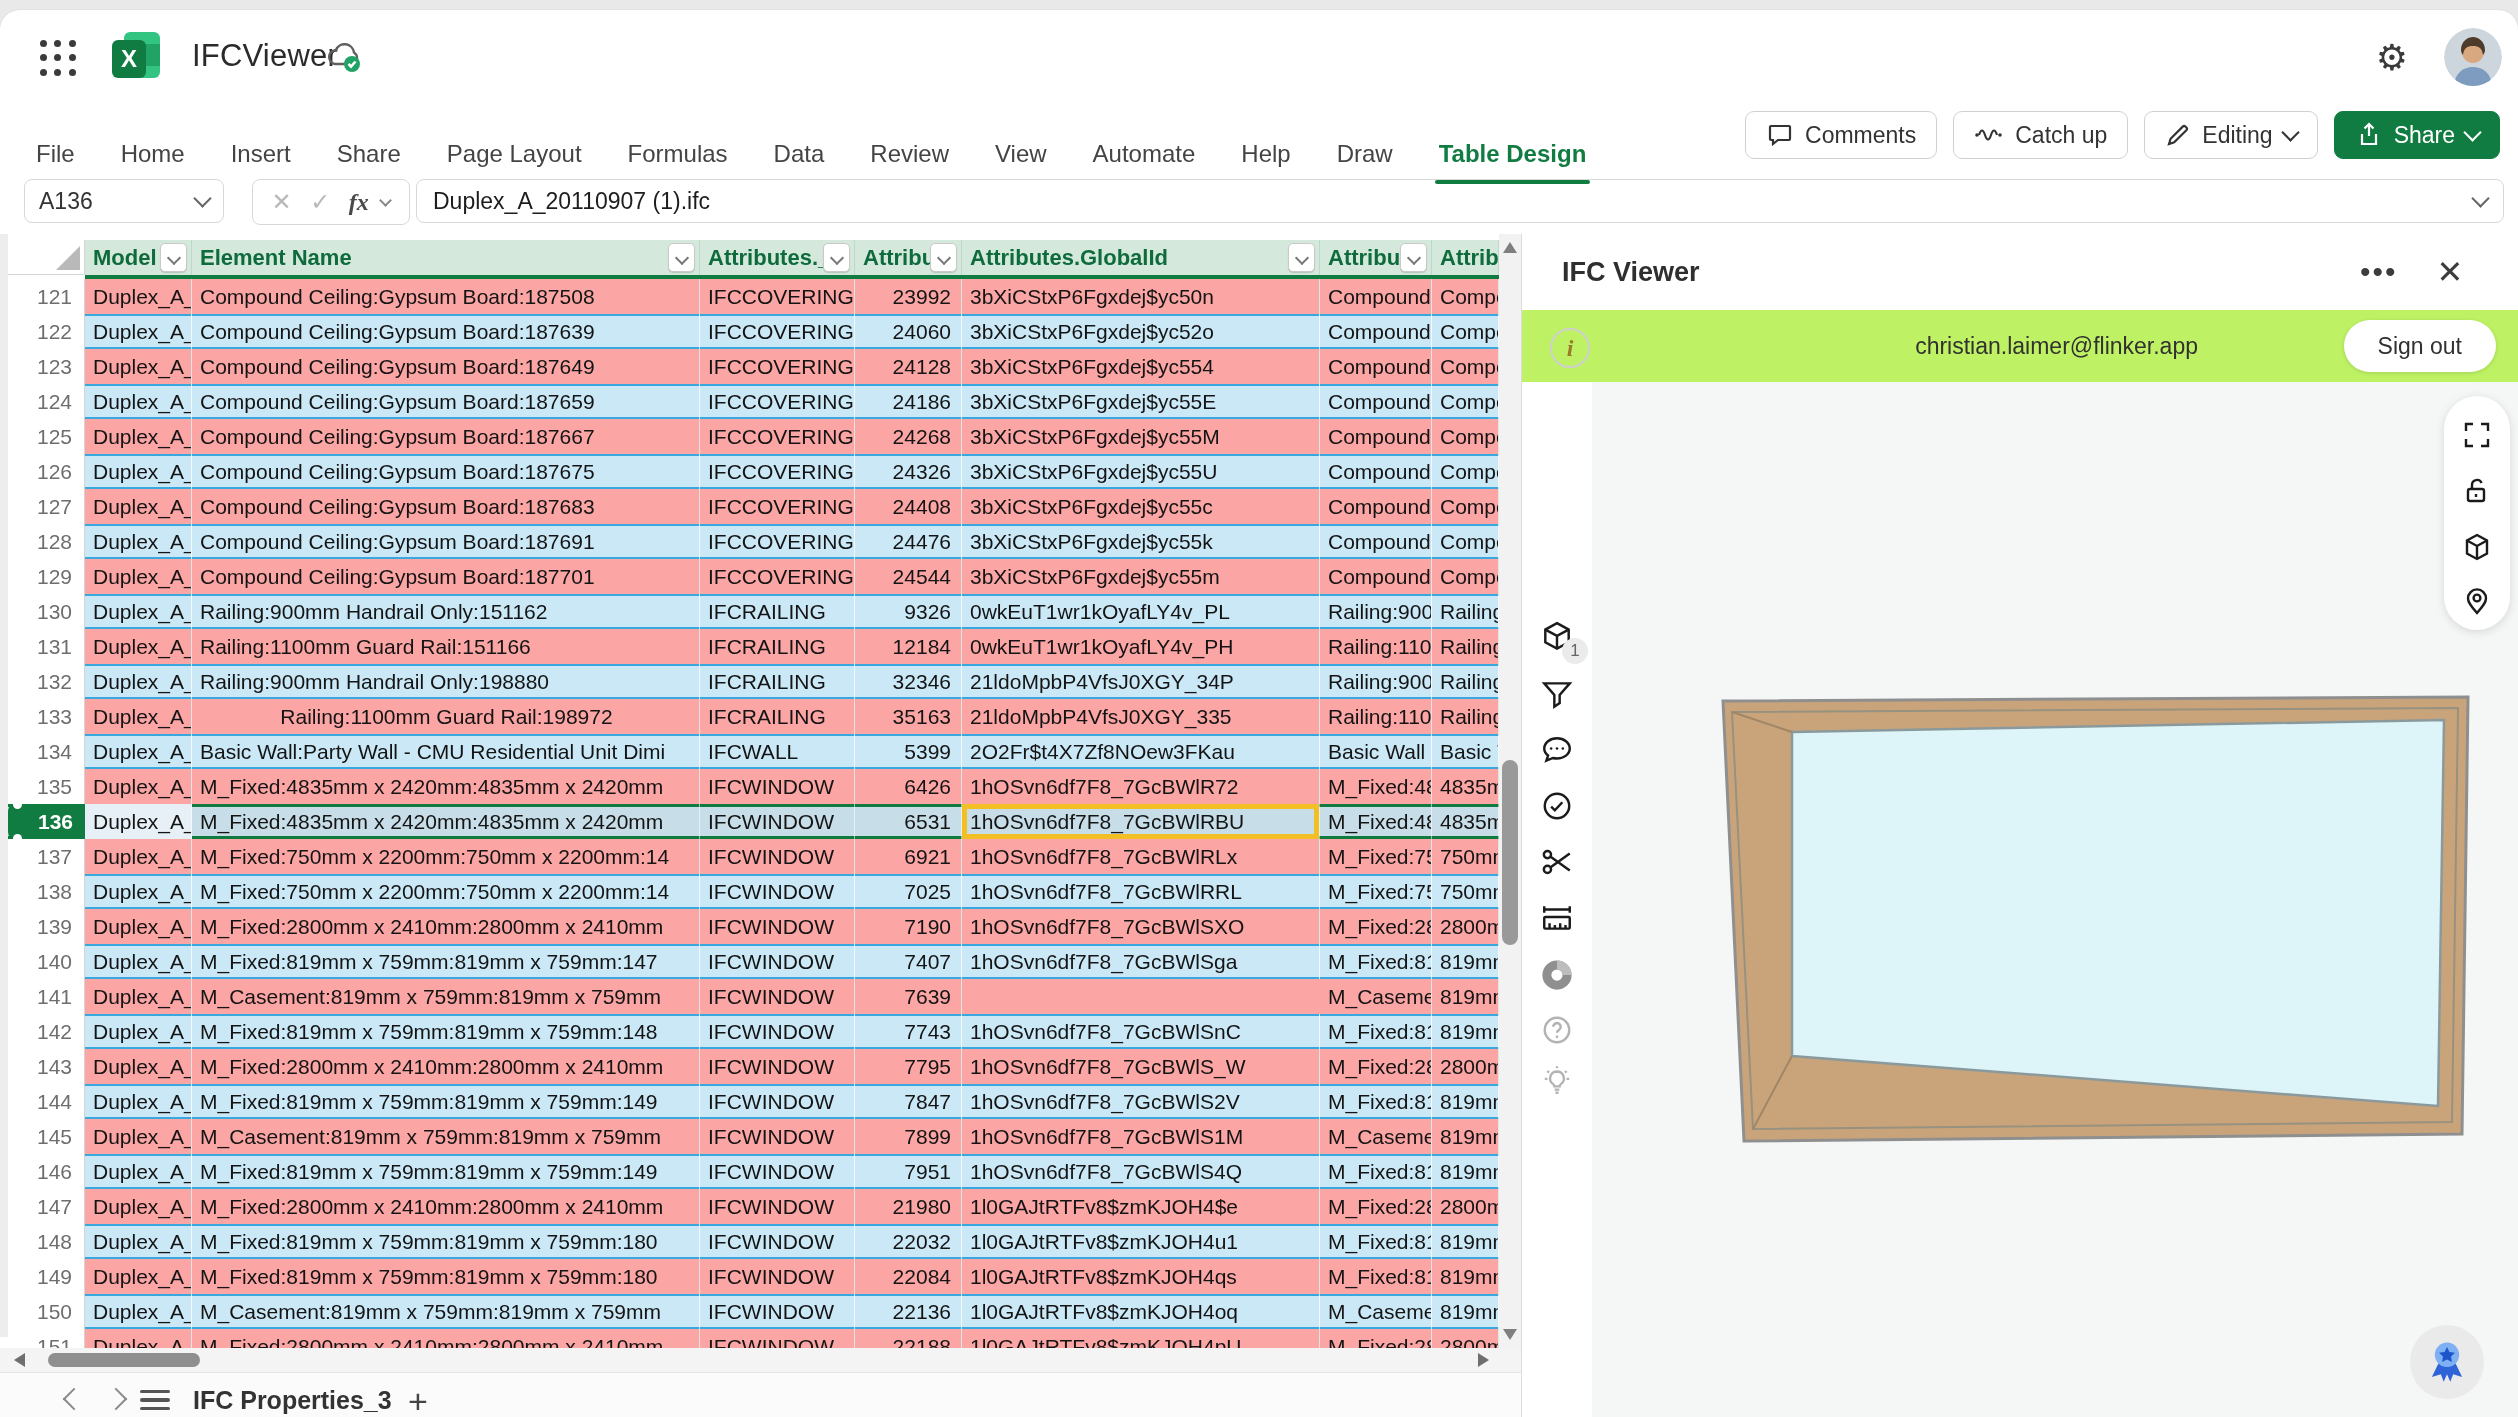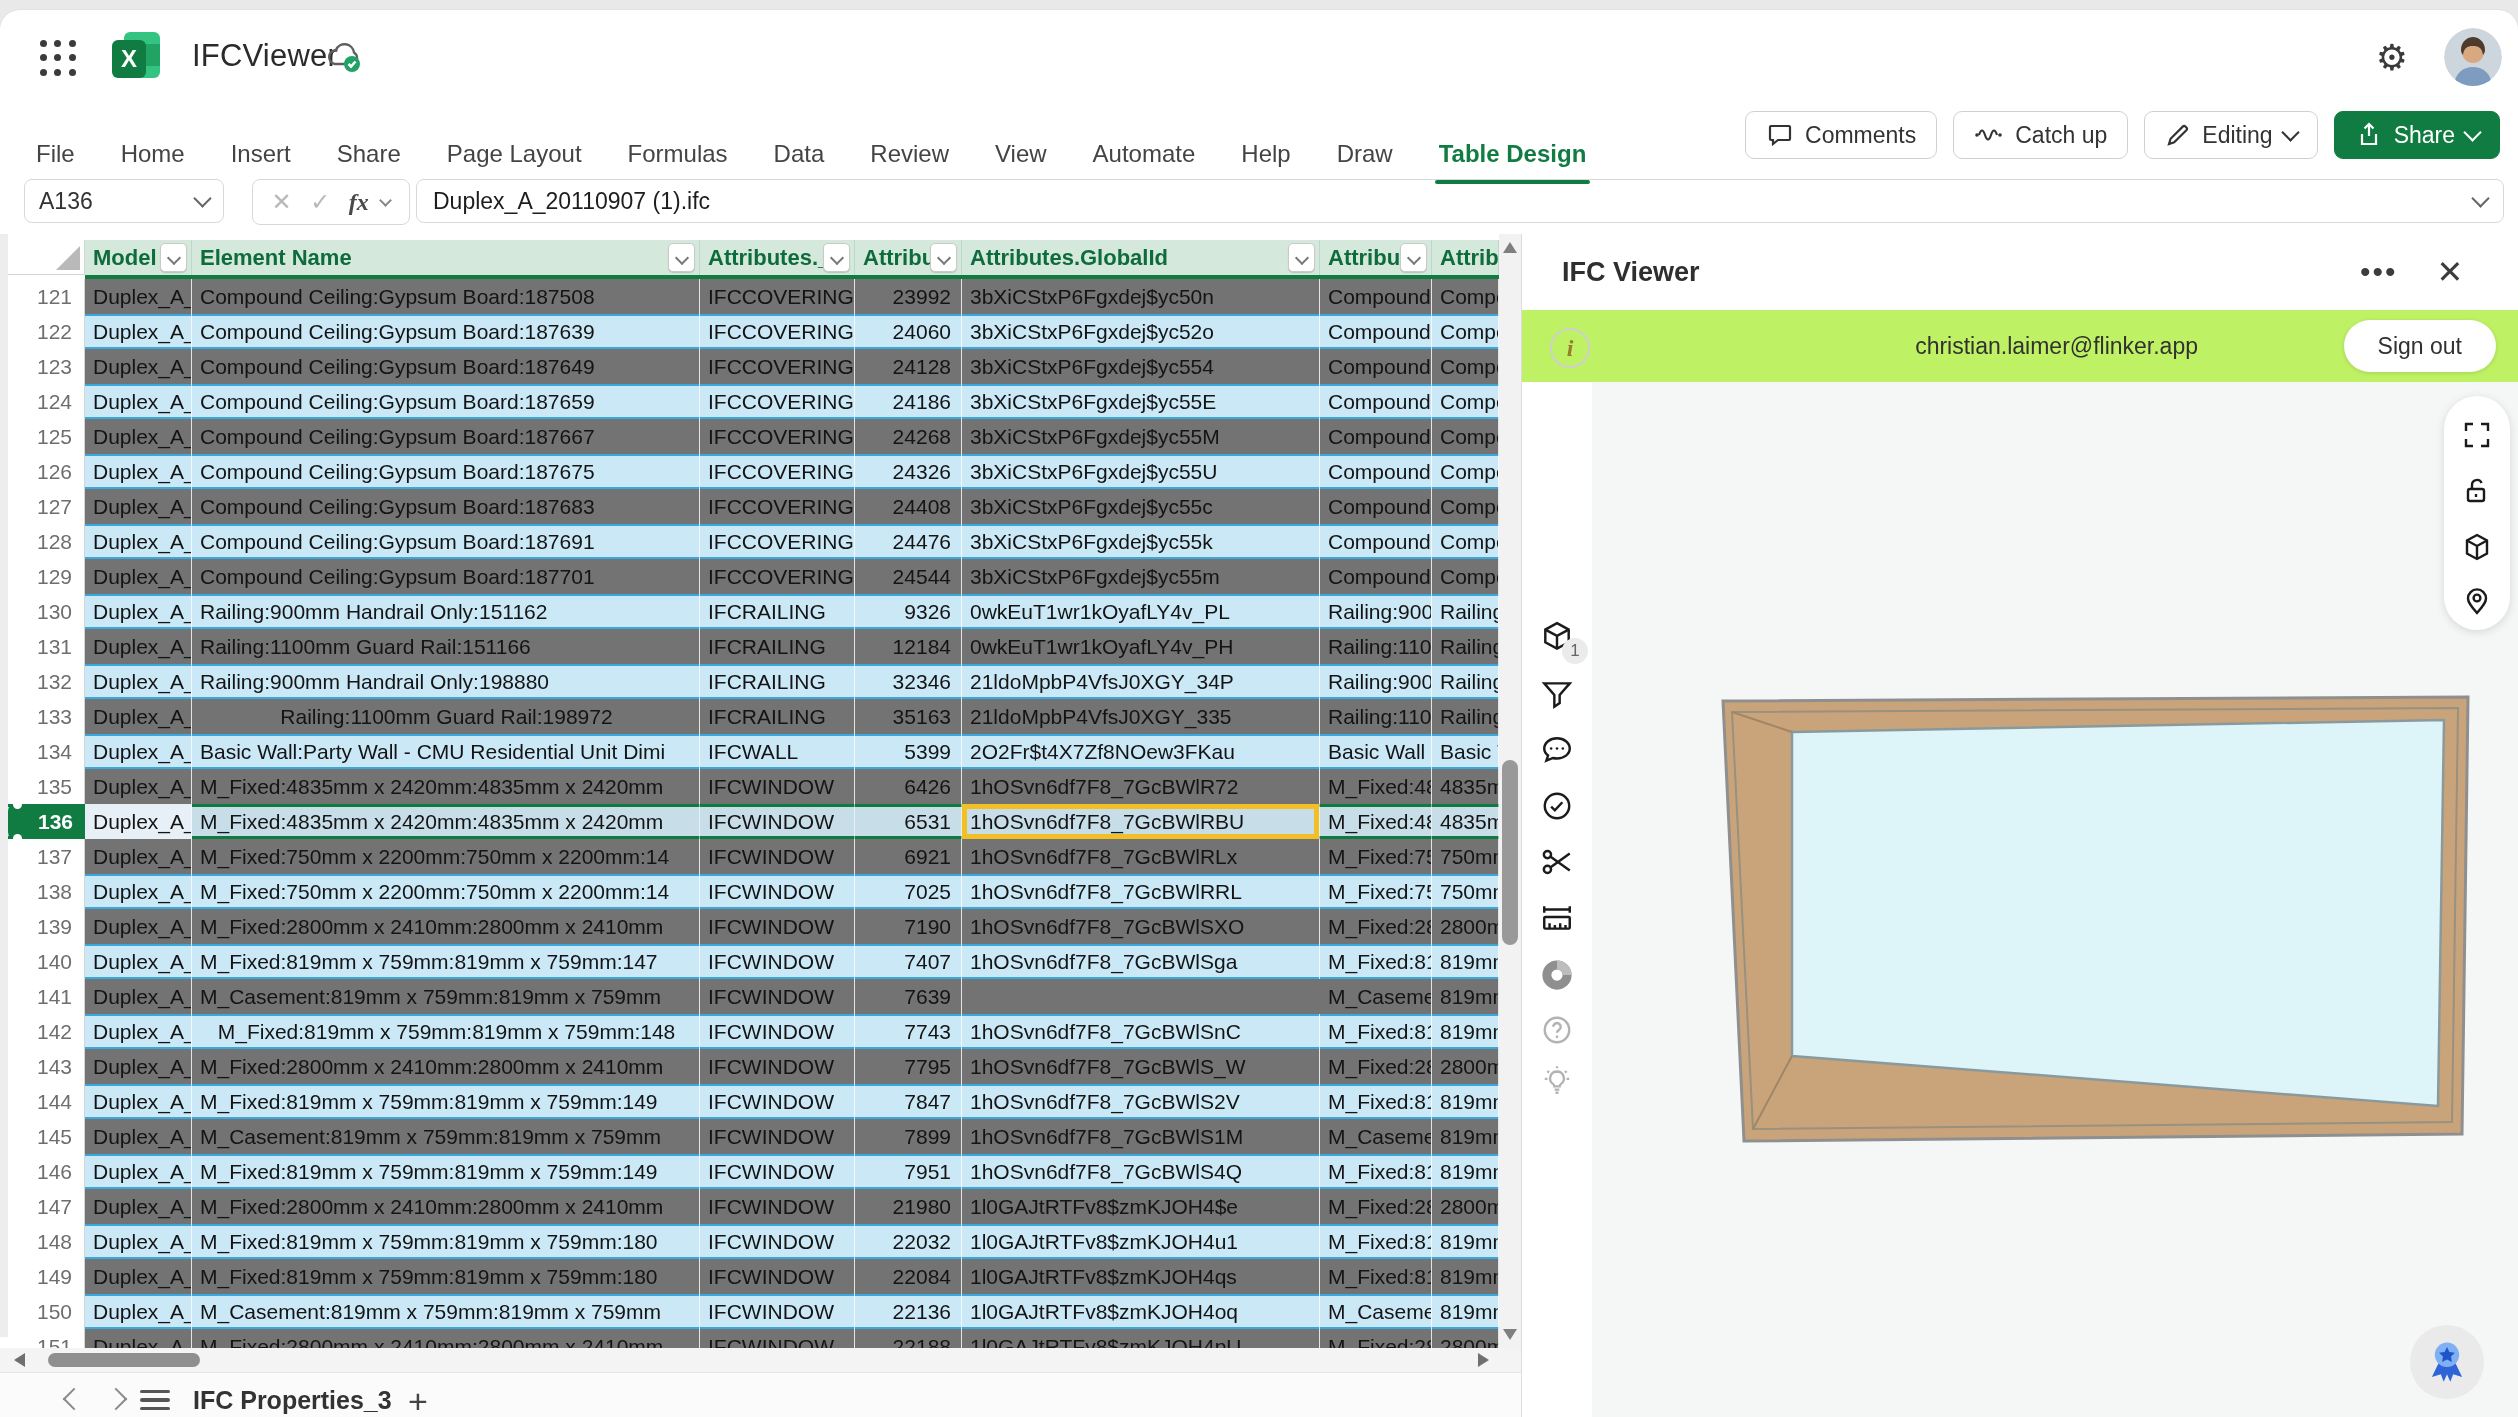--- a/index.html
+++ b/index.html
@@ -67,21 +67,21 @@
              border-bottom:1px solid #d4d4d4;box-sizing:border-box;cursor:pointer;}
   .selectall::after{content:"";position:absolute;right:4px;bottom:4px;border-bottom:24px solid #b9b9b9;border-left:24px solid transparent;}
   .hrow{position:absolute;left:85px;top:6px;height:35px;display:flex;}
   .hcell{position:relative;background:#d5e8dc;color:#0e6b3c;font-size:22px;font-weight:600;line-height:35px;
          padding-left:8px;box-sizing:border-box;white-space:nowrap;overflow:hidden;border-right:1px solid #bcd8c6;cursor:pointer;}
   .fbtn{position:absolute;right:4px;top:3px;width:27px;height:29px;background:#fff;border:1px solid #c9c9c9;border-radius:5px;
         box-shadow:0 1px 1px rgba(0,0,0,.15);cursor:pointer;}
   .fbtn::after{content:"";position:absolute;left:8px;top:9px;width:8px;height:8px;border-right:2px solid #777;border-bottom:2px solid #777;transform:rotate(45deg);}
   .greenline{position:absolute;left:85px;top:41px;width:1414px;height:4px;background:#107c41;}
   .rows{position:absolute;left:8px;top:45px;width:1491px;height:1069px;overflow:hidden;}
-  .row{position:relative;height:35px;display:flex;background:#737373;}
+  .row{position:relative;height:35px;display:flex;background:#fca5a5;}
   .row.banded{background:#cbe8f7;box-shadow:inset 0 2px 0 #38a8de, inset 0 -2px 0 #38a8de;}
   .row.sel{background:#c7dde8;box-shadow:inset 0 3px 0 #0f7b41, inset 0 -3px 0 #0f7b41;}
   .rn{width:77px;flex:none;font-size:21px;color:#6e6e6e;text-align:right;line-height:35px;padding-right:12px;
       box-sizing:border-box;border-right:1px solid #d4d4d4;background:#fff;cursor:pointer;}
   .row.sel .rn{background:#107c41;color:#fff;font-weight:bold;border-radius:7px 0 0 7px;position:relative;border-right:none;}
   .row.sel .rn::before,.row.sel .rn::after{content:"";position:absolute;left:5px;width:9px;height:9px;border-radius:50%;background:#fff;}
   .row.sel .rn::before{top:-4px;}
   .row.sel .rn::after{bottom:-4px;}
   .cell{flex:none;font-size:21px;line-height:35px;color:#141414;padding:0 6px 0 8px;box-sizing:border-box;
         white-space:nowrap;overflow:hidden;border-right:1px solid #e4e4e4;cursor:cell;}
@@ -472,21 +472,21 @@
               <div class="cell" style="width: 508px;">M_Casement:819mm x 759mm:819mm x 759mm</div>
               <div class="cell" style="width: 155px;">IFCWINDOW</div>
               <div class="cell num" style="width: 107px;">7639</div>
               <div class="cell" style="width: 358px; margin-top: 47px;">1hOSvn6df7F8_7GcBWlSp1</div>
               <div class="cell" style="width: 112px;">M_Casement</div>
               <div class="cell" style="width: 67px;">819mm</div>
             </div>
             <div class="row banded">
               <div class="rn">142</div>
               <div class="cell" style="width: 107px;">Duplex_A_</div>
-              <div class="cell" style="width: 508px; text-align: center;">M_Fixed:819mm x 759mm:819mm x 759mm:148</div>
+              <div class="cell" style="width: 508px;">M_Fixed:819mm x 759mm:819mm x 759mm:148</div>
               <div class="cell" style="width: 155px;">IFCWINDOW</div>
               <div class="cell num" style="width: 107px;">7743</div>
               <div class="cell" style="width: 358px;">1hOSvn6df7F8_7GcBWlSnC</div>
               <div class="cell" style="width: 112px;">M_Fixed:819mm</div>
               <div class="cell" style="width: 67px;">819mm</div>
             </div>
             <div class="row">
               <div class="rn">143</div>
               <div class="cell" style="width: 107px;">Duplex_A_</div>
               <div class="cell" style="width: 508px;">M_Fixed:2800mm x 2410mm:2800mm x 2410mm</div>

